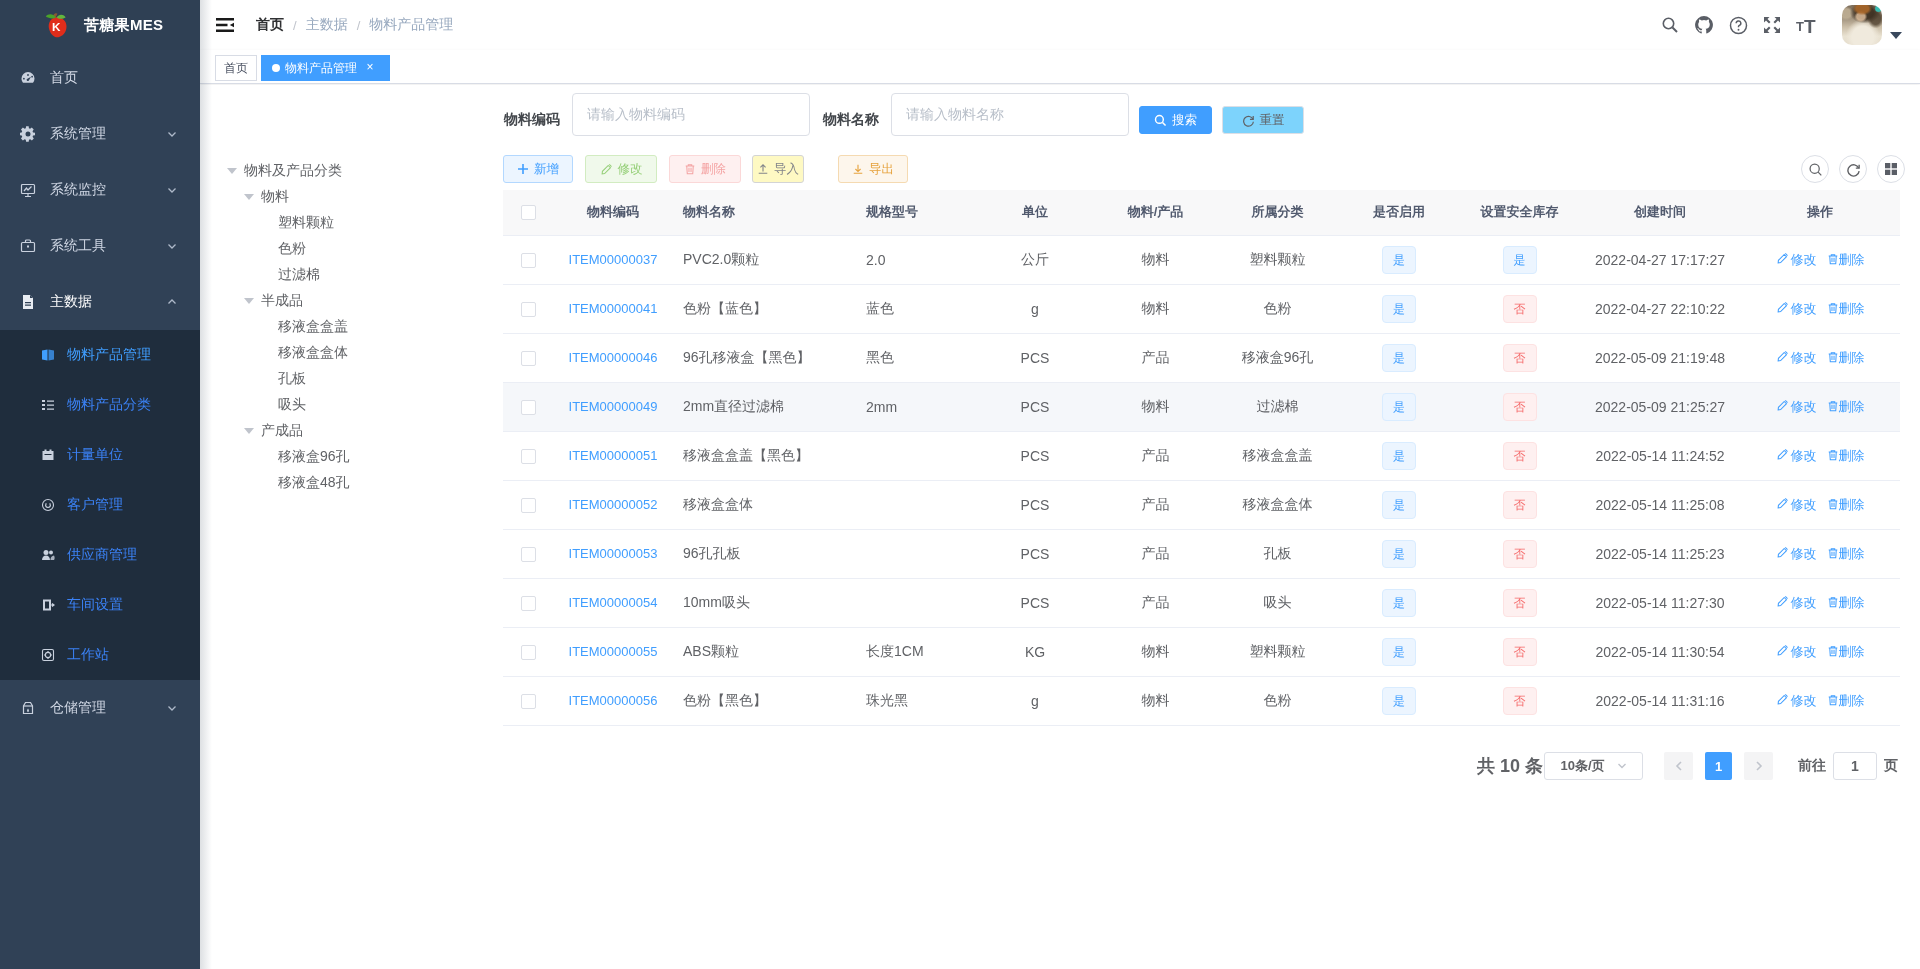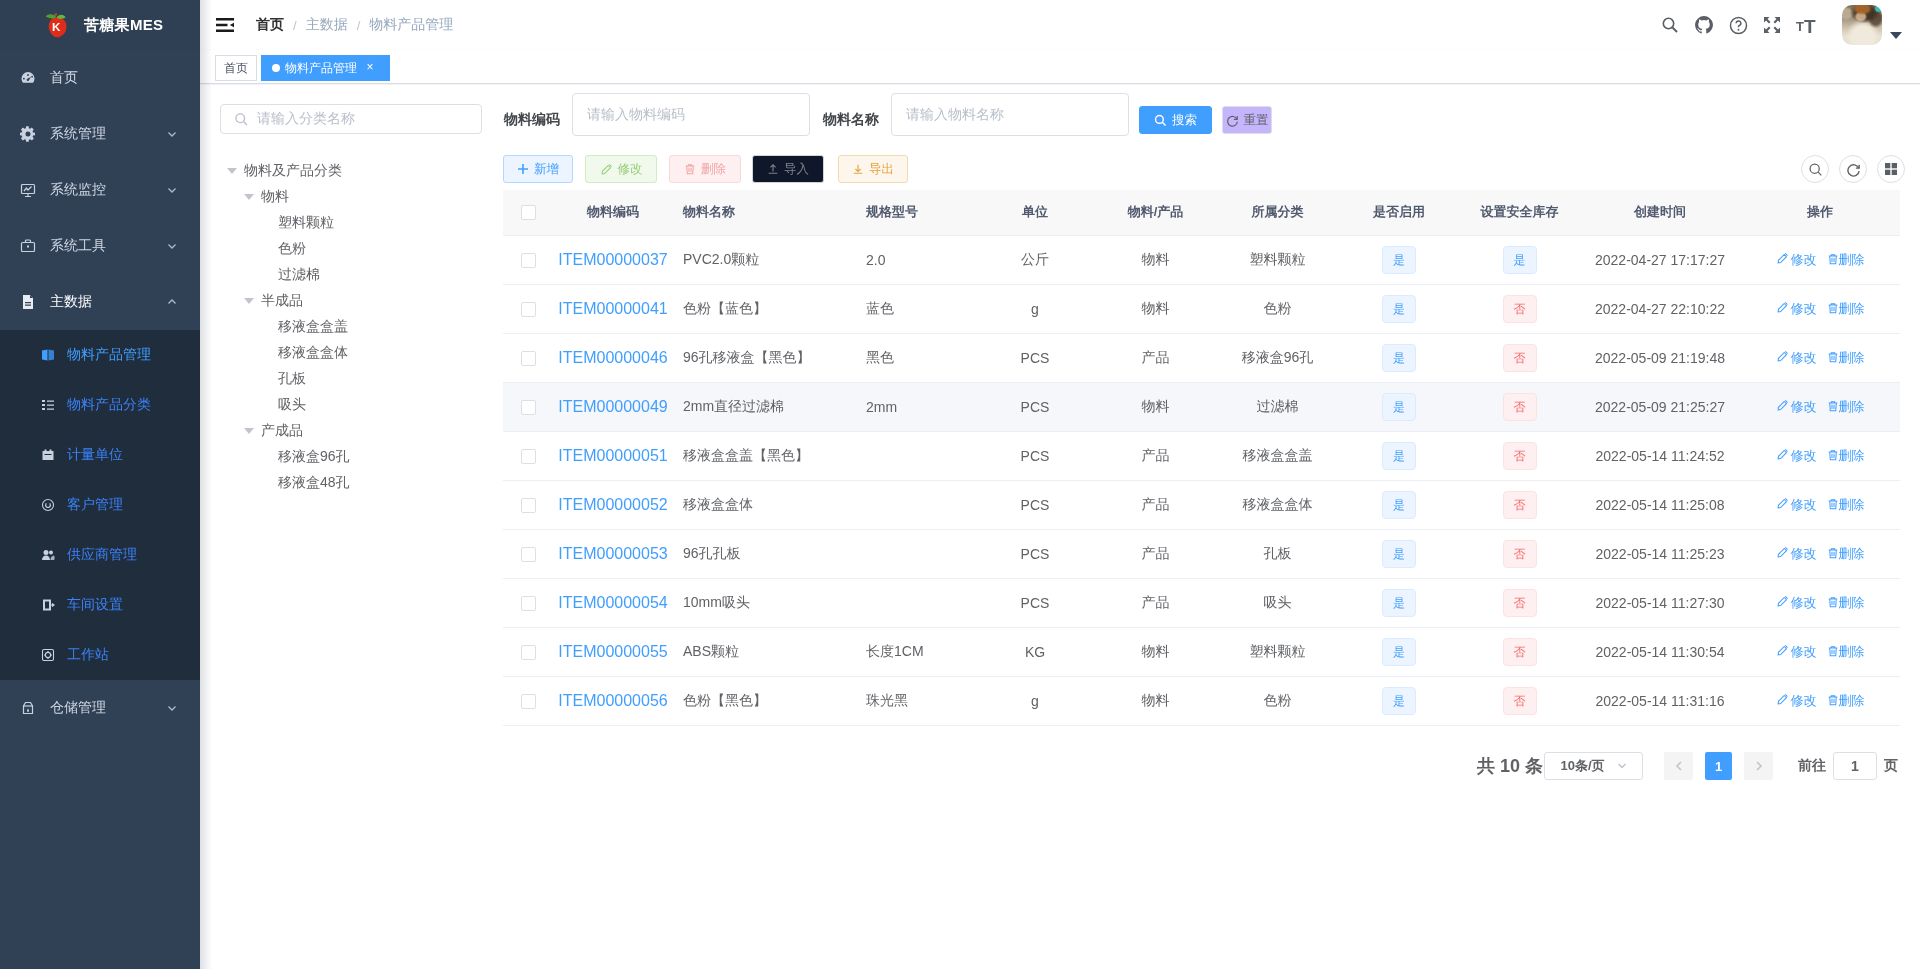--- a/index.html
+++ b/index.html
@@ -61,39 +61,39 @@
 #tree { position:absolute; left:27px; top:73px; width:270px; font-size:14px; color:#606266; }
 .tnode { height:26px; display:flex; align-items:center; }
 .tcaret { width:0; height:0; border-left:5px solid transparent; border-right:5px solid transparent; border-top:6px solid #c0c4cc; margin-right:7px; flex:none; }
 
 
 #form { position:absolute; left:0; top:0; width:1720px; height:70px; }
 .flabel { position:absolute; top:0; height:70px; display:flex; align-items:center; font-size:14px; font-weight:bold; color:#43474c; }
 .finput { position:absolute; top:8px; height:43px; border:1px solid #dcdfe6; border-radius:4px; display:flex; align-items:center; color:#b8bfc9; font-size:14px; padding-left:14px; }
 .btn { position:absolute; top:21px; height:28px; display:inline-flex; align-items:center; justify-content:center; border-radius:3px; font-size:12.5px; border:1px solid transparent; }
 #btnSearch { left:939px; width:73px; background:#409eff; border-color:#409eff; color:#fff; }
-#btnReset { left:1022px; width:50px; background:#c4b5fd; border-color:#dcdfe6; color:#606266; }
+#btnReset { left:1022px; width:82px; background:#7dd3fc; border-color:#dcdfe6; color:#606266; }
 
 
 .tbtn { position:absolute; top:70px; height:28px; display:inline-flex; align-items:center; justify-content:center; border-radius:3px; font-size:12.5px; border:1px solid transparent; }
 #bAdd { left:303px; width:70px; background:#ecf5ff; border-color:#b3d8ff; color:#409eff; }
 #bEdit { left:385px; width:72px; background:#f0f9eb; border-color:#d2ecc1; color:#95cf78; }
 #bDel { left:469px; width:72px; background:#fef0f0; border-color:#fbd8d8; color:#f4a3a3; }
-#bImp { left:552px; width:72px; background:#0f172a; border-color:#d3d4d6; color:#82848a; }
+#bImp { left:552px; width:52px; background:#fef9c3; border-color:#d3d4d6; color:#82848a; }
 #bExp { left:638px; width:70px; background:#fdf6ec; border-color:#f5dab1; color:#e6a23c; }
 .cbtn { position:absolute; top:70px; width:28px; height:28px; border:1px solid #dcdfe6; border-radius:50%; background:#fff; display:flex; align-items:center; justify-content:center; color:#606266; }
 #cb1 { left:1601px; } #cb2 { left:1639px; } #cb3 { left:1677px; }
 
 
 #table { position:absolute; left:303px; top:105px; width:1397px; border-collapse:collapse; table-layout:fixed; font-size:14px; color:#606266; }
 #table th { background:#f8f8f9; color:#515a6e; font-weight:bold; height:45px; border-bottom:1px solid #ebeef5; padding:0; font-size:13px; }
 #table td { height:49px; border-bottom:1px solid #ebeef5; text-align:center; padding:0; }
 #table .l { text-align:left; padding-left:10px; }
 #table tr.hov td { background:#f5f7fa; }
-.link { color:#409eff; font-size:16px; }
+.link { color:#409eff; font-size:13px; }
 .tagY { display:inline-block; min-width:34px; height:28px; line-height:26px; padding:0; background:#ecf5ff; border:1px solid #d9ecff; border-radius:4px; color:#409eff; font-size:12px; }
 .tagN { display:inline-block; min-width:34px; height:28px; line-height:26px; background:#fef0f0; border:1px solid #fde2e2; border-radius:4px; color:#f56c6c; font-size:12px; }
 .cb { display:inline-block; width:15px; height:15px; border:1px solid #dcdfe6; border-radius:2px; background:#fff; vertical-align:middle; }
 .op { color:#409eff; font-size:13px; white-space:nowrap; }
 .op .sp { display:inline-block; width:10px; }
 
 
 #pager { position:absolute; left:0; top:667px; width:1700px; height:30px; font-size:13px; color:#606266; font-weight:bold; }
 .pg { position:absolute; display:flex; align-items:center; justify-content:center; }
 #pTotal { left:1277px; top:0; height:28px; font-size:18px; }
@@ -289,27 +289,20 @@
       <div id="caret"></div>
     </div>
   </div>
 
   <div id="tags">
     <span class="tag">首页</span>
     <span class="tag active"><span class="dot"></span>物料产品管理<span class="x">×</span></span>
   </div>
 
   <div id="content">
-    <div id="treeSearch">
-      <svg width="15" height="15" viewBox="0 0 18 18" fill="none" stroke="#b8bfc9" stroke-width="1.6" style="margin-left:13px;">
-          <circle cx="7.5" cy="7.5" r="5.2"></circle>
-          <path d="M11.5 11.5 L15.5 15.5"></path>
-        </svg>
-      <span class="ph">请输入分类名称</span>
-    </div>
 
     <div id="tree">
       <div class="tnode"><span class="tcaret"></span>物料及产品分类</div>
       <div class="tnode" style="padding-left:17px;"><span class="tcaret"></span>物料</div>
       <div class="tnode" style="padding-left:51px;">塑料颗粒</div>
       <div class="tnode" style="padding-left:51px;">色粉</div>
       <div class="tnode" style="padding-left:51px;">过滤棉</div>
       <div class="tnode" style="padding-left:17px;"><span class="tcaret"></span>半成品</div>
       <div class="tnode" style="padding-left:51px;">移液盒盒盖</div>
       <div class="tnode" style="padding-left:51px;">移液盒盒体</div>

